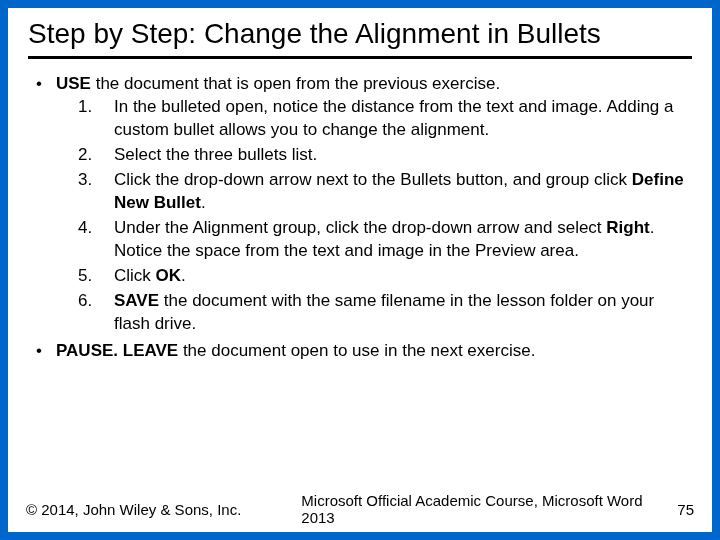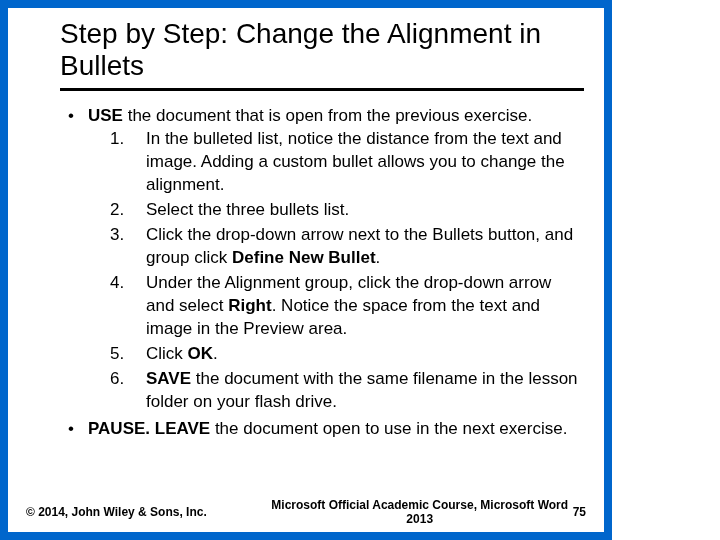--- a/index.html
+++ b/index.html
@@ -4,26 +4,25 @@
 <style>
   * { margin: 0; padding: 0; box-sizing: border-box; }
   body {
     width: 720px;
     height: 540px;
     font-family: Arial, sans-serif;
     background: #fff;
     overflow: hidden;
   }
   .slide {
-    width: 612px;
+    width: 720px;
     height: 540px;
     border: 8px solid #0066cc;
     position: relative;
     background: #fff;
-    padding-left: 32px;
   }
   .title-block {
     padding: 10px 20px 0 20px;
   }
   .title {
     font-size: 28px;
     font-weight: normal;
     color: #000;
     line-height: 1.15;
   }
@@ -67,28 +66,27 @@
   .num-item .ntxt {
     flex: 1;
   }
   .bold { font-weight: bold; margin-top: 12px; }
   .footer {
     position: absolute;
     bottom: 6px;
     left: 0;
     right: 0;
     padding: 0 18px;
-    font-size: 12px;
+    font-size: 15px;
     color: #000;
     display: flex;
     align-items: center;
-    font-weight: bold;
   }
   .footer .copy { flex: 0 0 auto; }
-  .footer .center { flex: 1; text-align: center; padding-left: 60px; }
+  .footer .center { flex: 1; text-align: left; padding-left: 60px; }
   .footer .pagenum { flex: 0 0 auto; text-align: right; }
 </style>
 </head>
 <body>
 
 <div class="slide">
 
   <div class="title-block">
     <h1 class="title">Step by Step: Change the Alignment in Bullets</h1>
     <hr class="title-rule">
@@ -97,21 +95,21 @@
   <div class="content">
 
     <div class="top-bullet">
       <div class="dot">•</div>
       <div class="txt">
         <span class="bold">USE</span><span> the document that is open from the previous exercise.</span>
         <div class="numlist">
 
           <div class="num-item">
             <div class="num">1.</div>
-            <div class="ntxt"><span>In the bulleted list, notice the distance from the text and image. Adding a custom bullet allows you to change the alignment.</span></div>
+            <div class="ntxt"><span>In the bulleted open, notice the distance from the text and image. Adding a custom bullet allows you to change the alignment.</span></div>
           </div>
 
           <div class="num-item">
             <div class="num">2.</div>
             <div class="ntxt"><span>Select the three bullets list.</span></div>
           </div>
 
           <div class="num-item">
             <div class="num">3.</div>
             <div class="ntxt"><span>Click the drop-down arrow next to the Bullets button, and group click </span><span class="bold">Define New Bullet</span><span>.</span></div>

